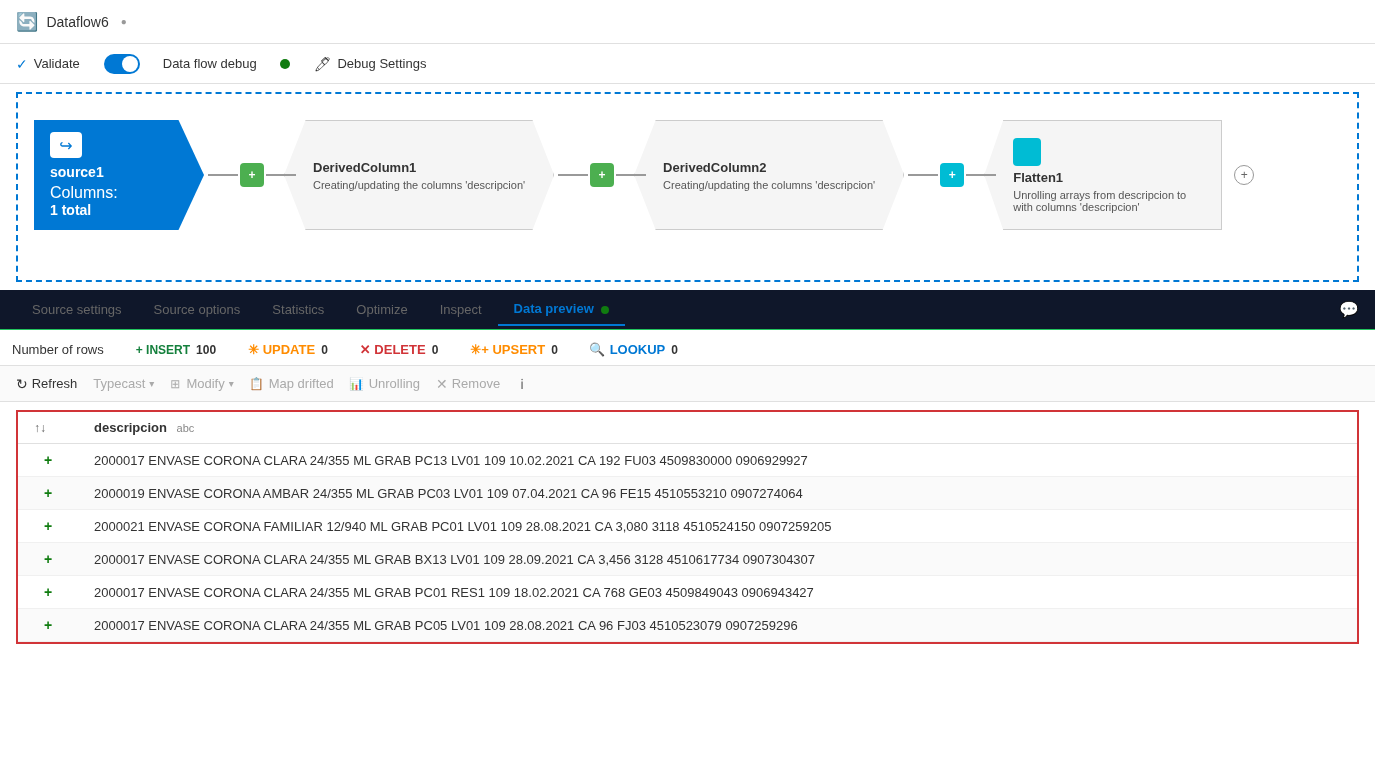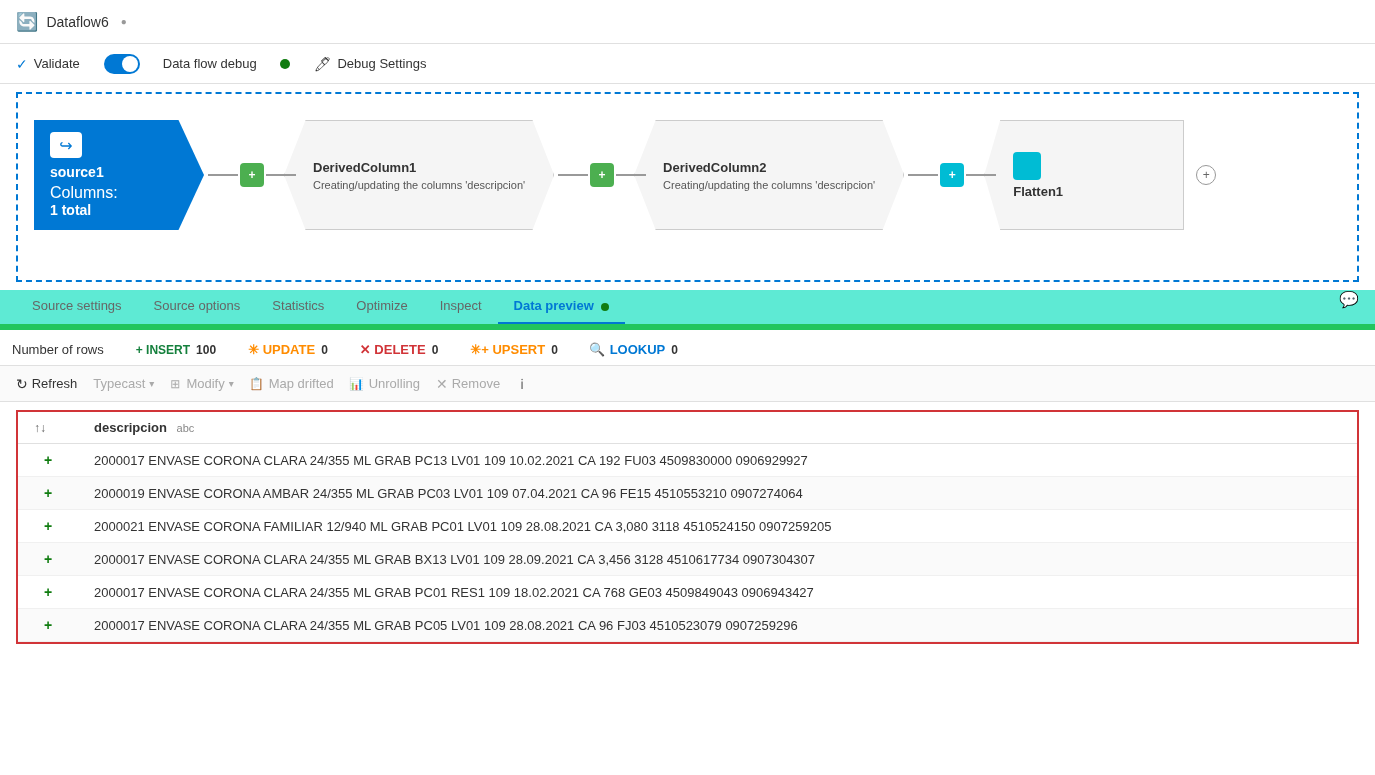--- a/index.html
+++ b/index.html
@@ -47,21 +47,21 @@
     
     .node-flatten {
       background: #f5f5f5; border: 1px solid #ccc; clip-path: polygon(8% 0, 100% 0, 100% 100%, 8% 100%, 0 50%);
       padding: 12px 28px; min-width: 200px; height: 110px; display: flex; flex-direction: column; justify-content: center; align-items: flex-start;
       margin-left: -12px; position: relative;
     }
     .flatten-icon { width: 28px; height: 28px; background: #00bcd4; border-radius: 4px; margin-bottom: 4px; }
     
     
     .tabs-bar {
-      display: flex; padding: 0 16px; border-bottom: 6px solid #22c55e; background: #5eead4; height: 40px;
+      display: flex; align-items: center; padding: 0 16px; border-bottom: 1px solid #22c55e; background: #0f172a; height: 40px;
     }
     .tab {
       padding: 8px 16px; cursor: pointer; font-size: 13px; color: #666; white-space: nowrap; position: relative;
     }
     .tab.active { color: #0078d4; font-weight: 600; border-bottom: 2px solid #0078d4; }
     .tab-active-dot { width: 8px; height: 8px; background: #107c10; border-radius: 50%; display: inline-block; margin-left: 4px; vertical-align: middle; }
     
     
     .stats-bar {
       display: flex; align-items: flex-end; padding: 8px 12px; border-bottom: 1px solid #e0e0e0; background: #fff; gap: 32px; height: 36px;
@@ -173,20 +173,21 @@
       <div style="width:30px; height:2px; background:#999;"></div>
       <div class="connector-icon" style="background:#00bcd4; margin:0 2px;">
         <span style="color:white; font-weight:bold; font-size:12px;">+</span>
       </div>
       <div style="width:30px; height:2px; background:#999;"></div>
     </div>
 
     <div class="node-flatten">
       <div class="flatten-icon"></div>
       <div style="font-size:13px; font-weight:600;">Flatten1</div>
+      <div style="font-size:11px; color:#555; margin-top:4px; white-space:normal; max-width:180px;">Unrolling arrays from descripcion to  with columns 'descripcion'</div>
     </div>
 
     <div style="display:flex; align-items:center; margin-left:8px;">
       <div class="add-btn">+</div>
     </div>
   </div>
 </div>
 
 <div class="tabs-bar">
   <div class="tab">

